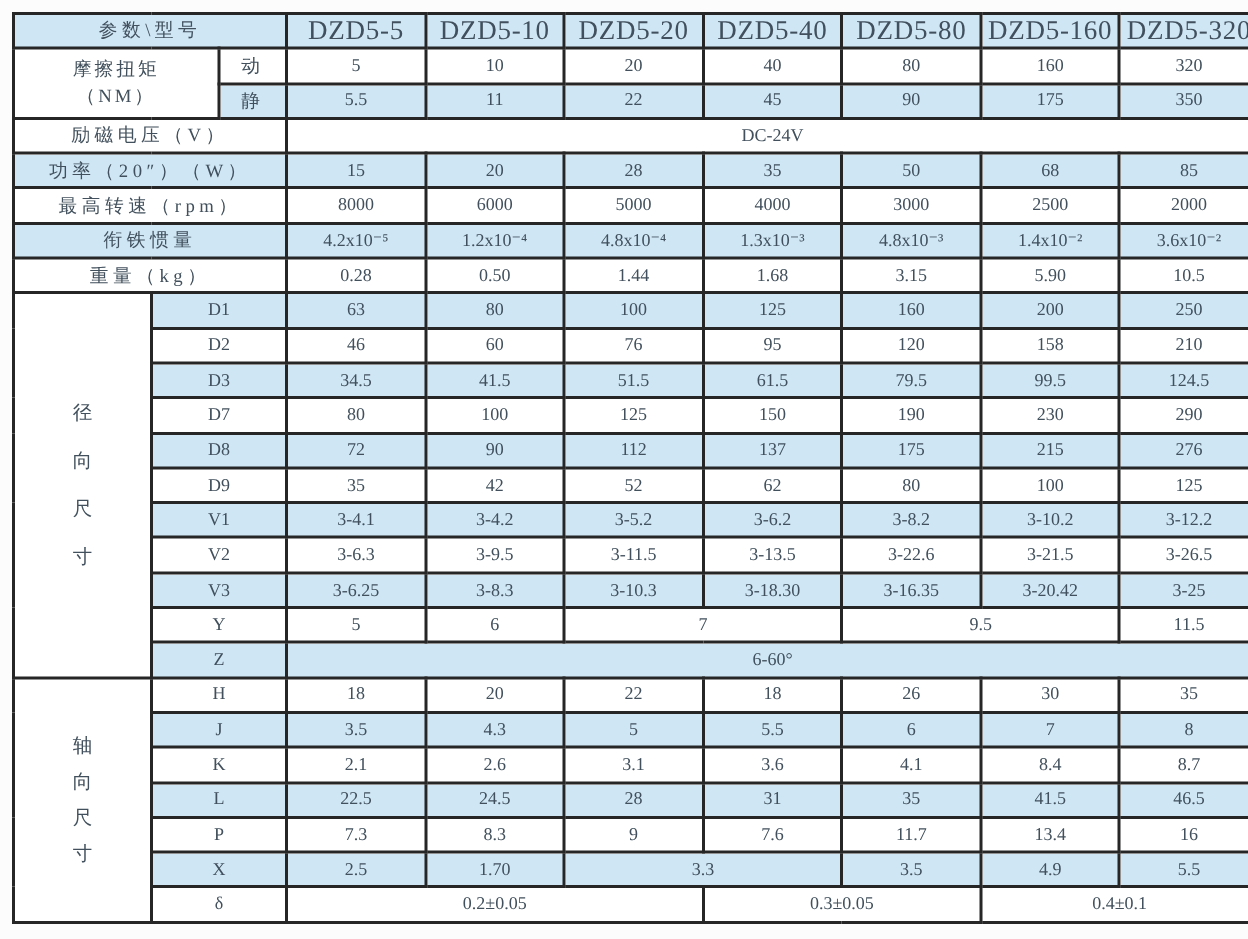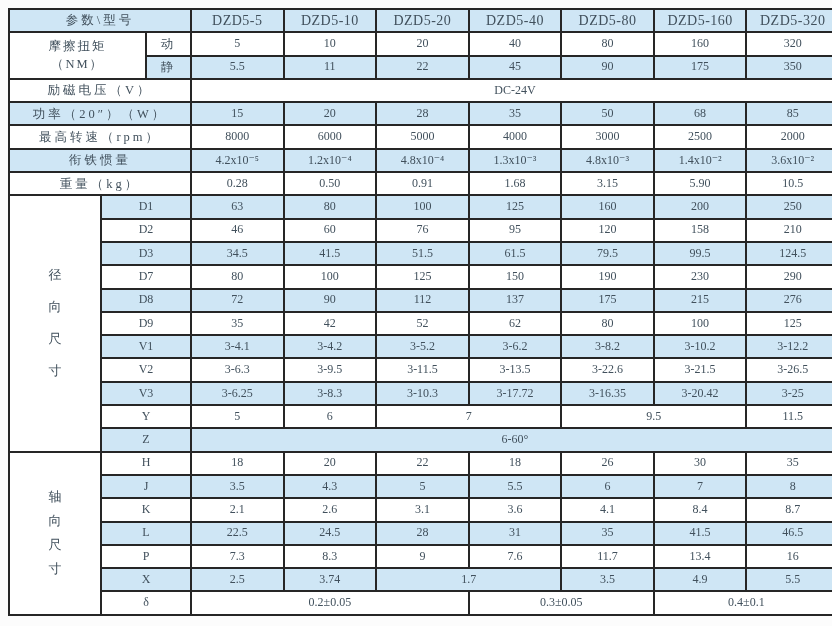--- a/index.html
+++ b/index.html
@@ -12,21 +12,21 @@
     position:absolute; left:8px; top:8px; width:832px; height:608px;
     border-collapse:collapse; table-layout:fixed; background:#ffffff;
   }
   td, th {
     border:2px solid #262626;
     text-align:center; vertical-align:middle;
     font-size:12px; font-weight:normal; color:#41505c;
     padding:0 2px; height:21px; line-height:1.15;
     overflow:hidden; white-space:nowrap;
   }
-  th { font-size:14px; letter-spacing:0.5px; }
+  th { font-size:18px; letter-spacing:0.5px; }
   tr.blue td, tr.blue th { background:#cfe6f5; }
   tr.white td { background:#ffffff; }
   .cjk { letter-spacing:3px; font-size:12.5px; }
   .vcell { background:#ffffff !important;font-family:Liberation Serif, serif; }
   .vstack {
     display:flex; flex-direction:column; align-items:center; justify-content:center;
     height:100%; font-size:13px; color:#41505c;
   }
   .vstack.radial { gap:17px; }
   .vstack.axial { gap:9px; }
@@ -122,21 +122,21 @@
     <td>1.3x10⁻³</td>
     <td>4.8x10⁻³</td>
     <td>1.4x10⁻²</td>
     <td>3.6x10⁻²</td>
   </tr>
 
   <tr class="white">
     <td colspan="3" class="cjk">重量（kg）</td>
     <td>0.28</td>
     <td>0.50</td>
-    <td>0.91</td>
+    <td>1.44</td>
     <td>1.68</td>
     <td>3.15</td>
     <td>5.90</td>
     <td>10.5</td>
   </tr>
 
   <tr class="blue">
     <td rowspan="11" class="vcell">
       <div class="vstack radial">
         <span>径</span>
@@ -230,21 +230,21 @@
     <td>3-22.6</td>
     <td>3-21.5</td>
     <td>3-26.5</td>
   </tr>
 
   <tr class="blue">
     <td colspan="2">V3</td>
     <td>3-6.25</td>
     <td>3-8.3</td>
     <td>3-10.3</td>
-    <td>3-17.72</td>
+    <td>3-18.30</td>
     <td>3-16.35</td>
     <td>3-20.42</td>
     <td>3-25</td>
   </tr>
 
   <tr class="white">
     <td colspan="2">Y</td>
     <td>5</td>
     <td>6</td>
     <td colspan="2">7</td>
@@ -316,22 +316,22 @@
     <td>9</td>
     <td>7.6</td>
     <td>11.7</td>
     <td>13.4</td>
     <td>16</td>
   </tr>
 
   <tr class="blue">
     <td colspan="2">X</td>
     <td>2.5</td>
-    <td>3.74</td>
-    <td colspan="2">1.7</td>
+    <td>1.70</td>
+    <td colspan="2">3.3</td>
     <td>3.5</td>
     <td>4.9</td>
     <td>5.5</td>
   </tr>
 
   <tr class="white">
     <td colspan="2">δ</td>
     <td colspan="3">0.2±0.05</td>
     <td colspan="2">0.3±0.05</td>
     <td colspan="2">0.4±0.1</td>

